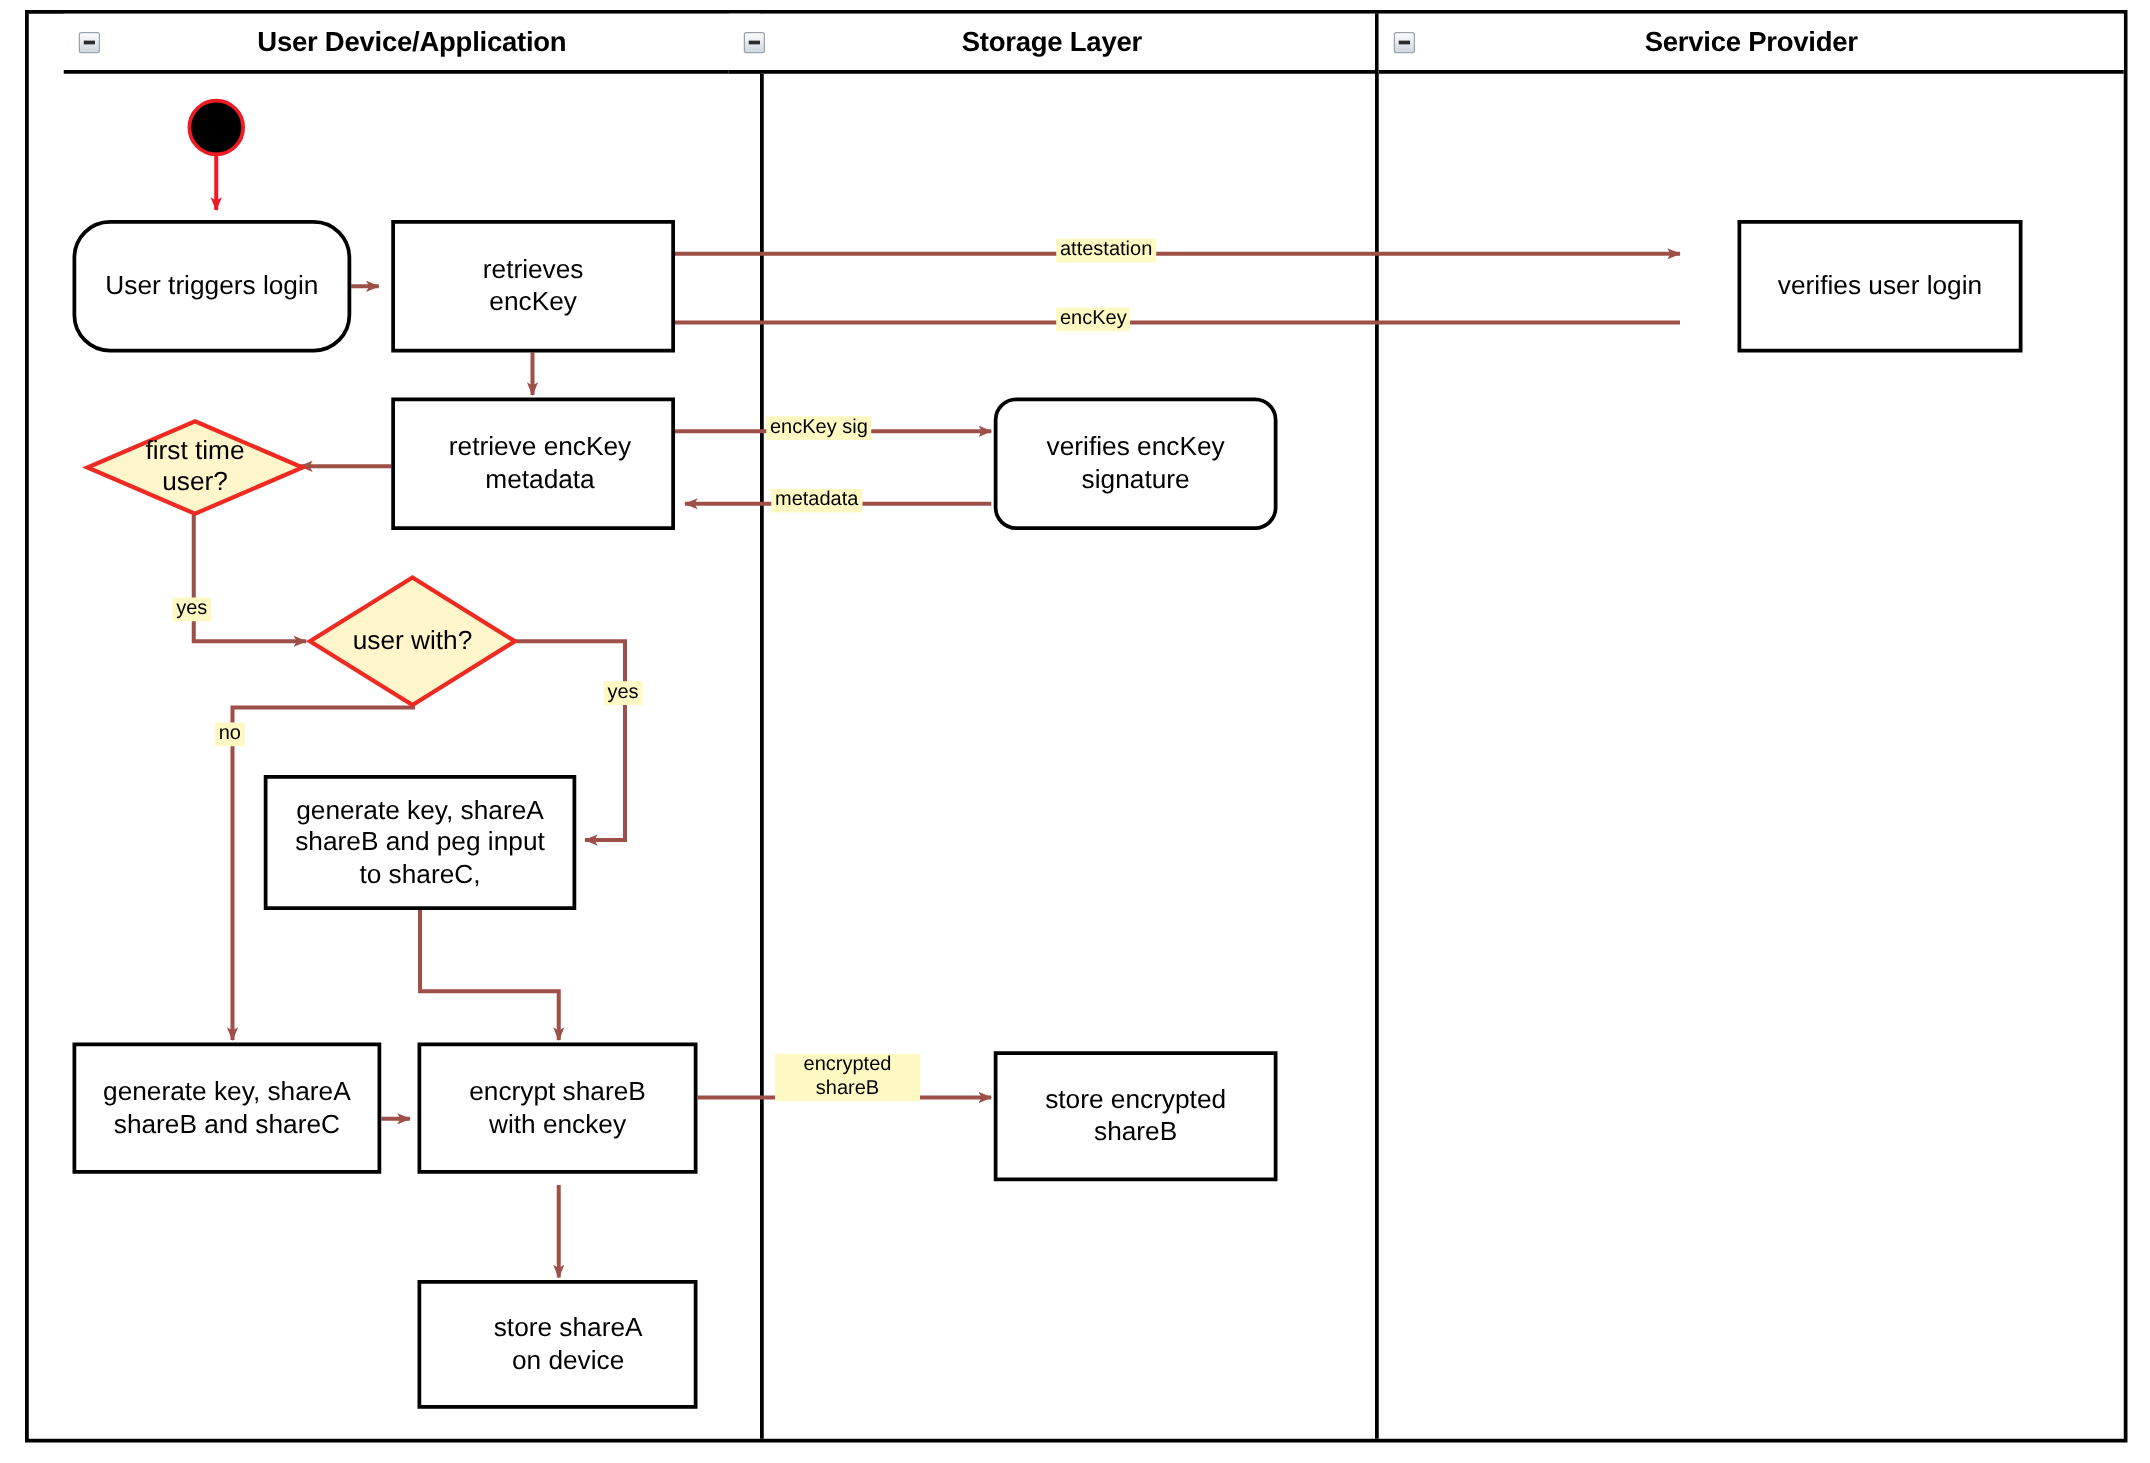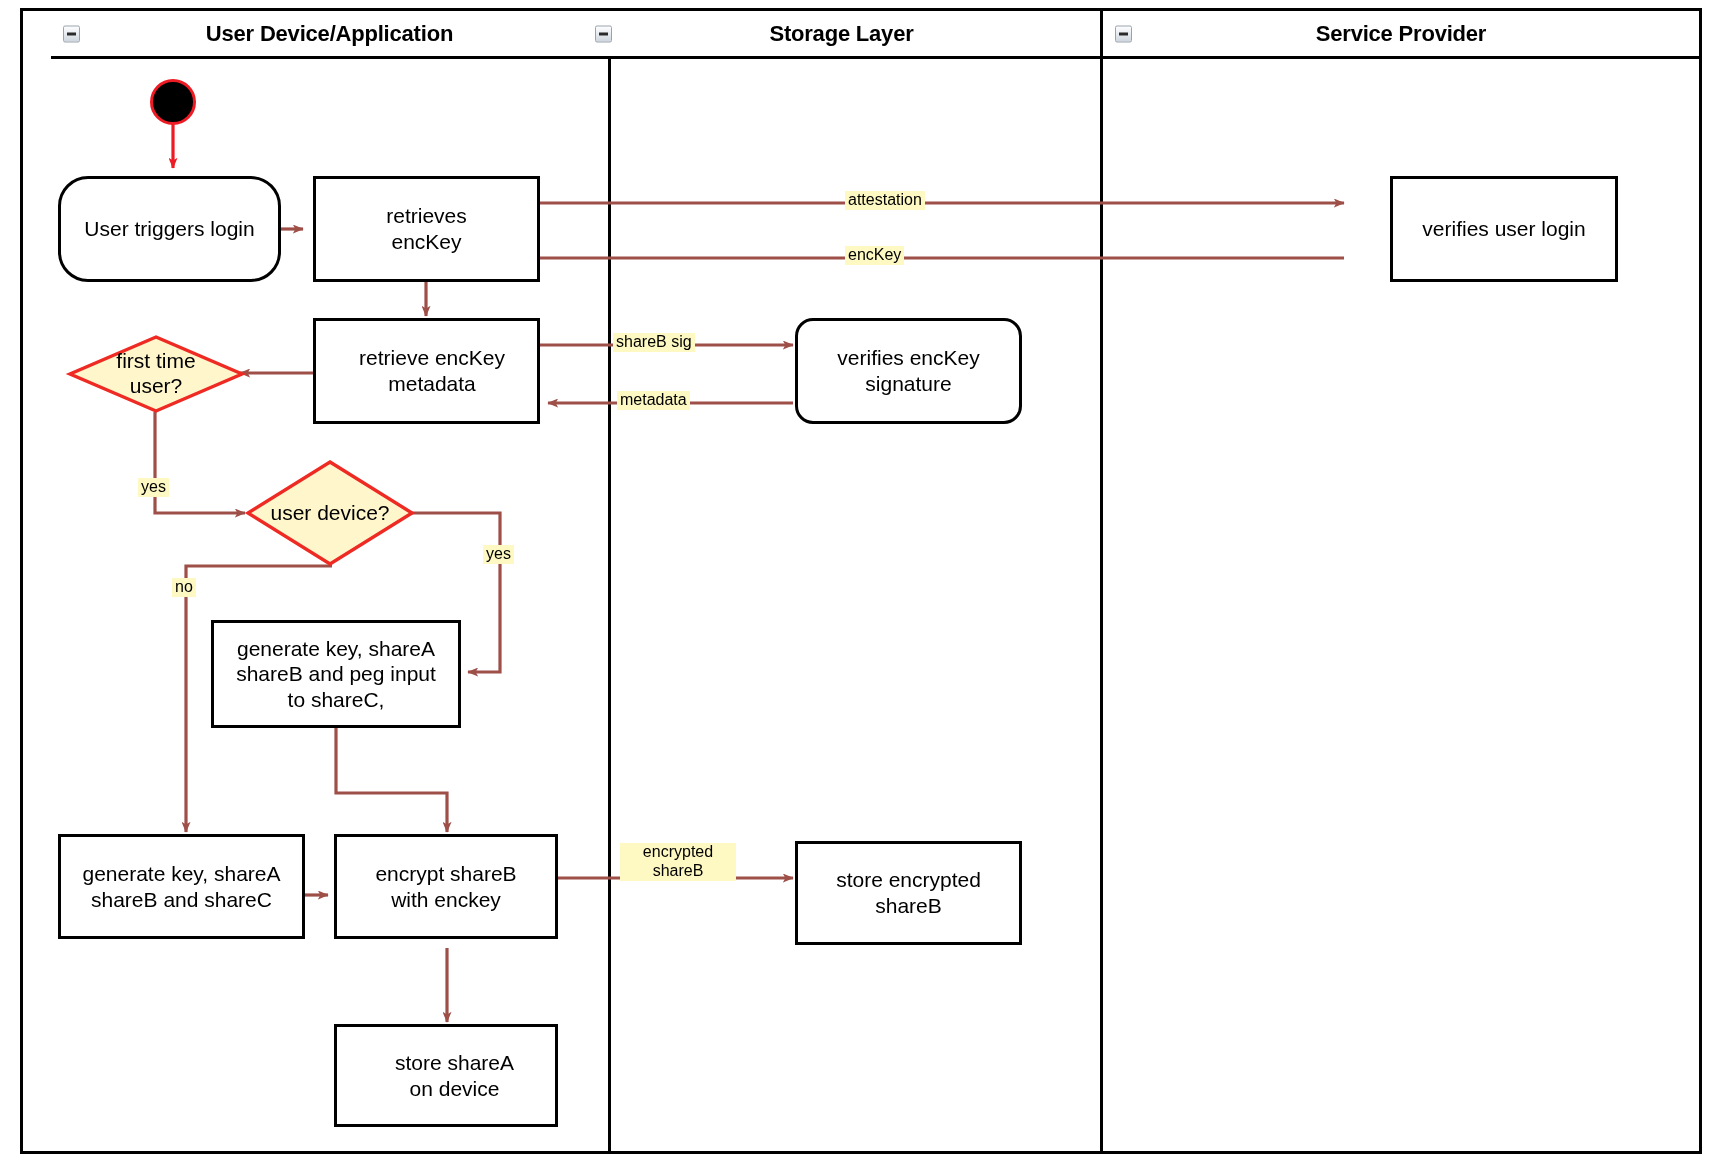--- a/index.html
+++ b/index.html
@@ -244,28 +244,28 @@
       <polygon points="88,2 174,39 88,76 2,39" fill="#fff6cc" stroke="#ee2a23" stroke-width="3.4"></polygon>
     </svg>
     <div class="dlabel">first time
 user?</div>
   </div>
 
   <div class="decision" style="left:246px; top:460px; width:168px; height:106px;">
     <svg width="168" height="106" viewBox="0 0 168 106" xmlns="http://www.w3.org/2000/svg">
       <polygon points="84,2 166,53 84,104 2,53" fill="#fff6cc" stroke="#ee2a23" stroke-width="3.4"></polygon>
     </svg>
-    <div class="dlabel">user device?</div>
+    <div class="dlabel">user with?</div>
   </div>
 
   <div class="edge-label" style="left:845px; top:191px;">attestation</div>
 
   <div class="edge-label" style="left:845px; top:246px;">encKey</div>
 
-  <div class="edge-label" style="left:613px; top:333px;">shareB sig</div>
+  <div class="edge-label" style="left:613px; top:333px;">encKey sig</div>
 
   <div class="edge-label" style="left:617px; top:391px;">metadata</div>
 
   <div class="edge-label" style="left:138px; top:478px;">yes</div>
 
   <div class="edge-label" style="left:483px; top:545px;">yes</div>
 
   <div class="edge-label" style="left:172px; top:578px;">no</div>
 
   <div class="edge-label" style="left:620px; top:843px; width:110px;">encrypted

